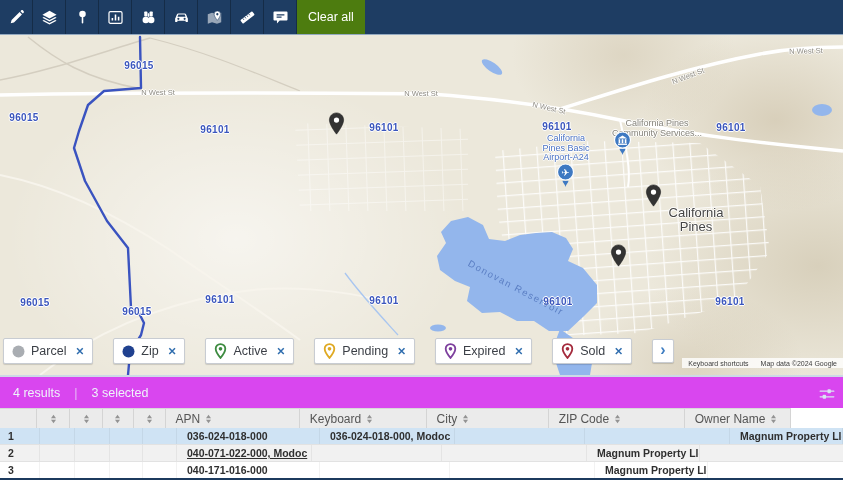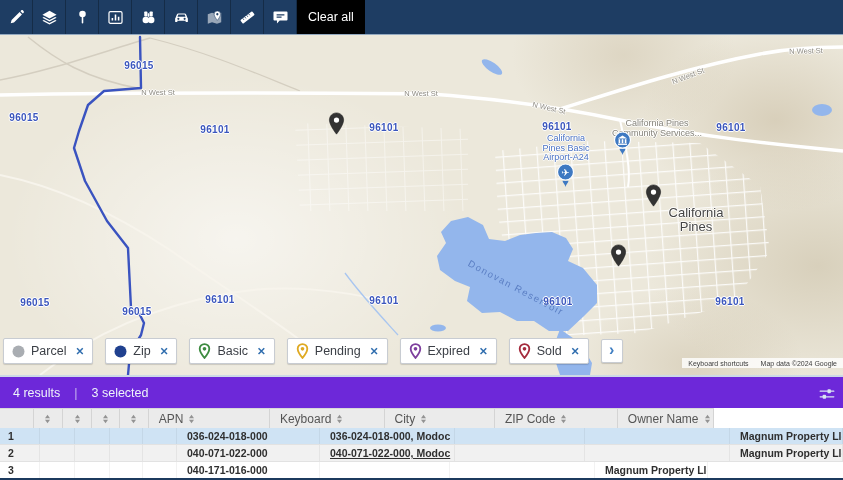--- a/index.html
+++ b/index.html
@@ -6,21 +6,21 @@
   body{width:843px;height:480px;overflow:hidden;position:relative;
        font-family:"Liberation Sans",sans-serif;background:#fff}
   #app{position:absolute;inset:0}
 
   
   #toolbar{position:absolute;left:0;top:0;width:843px;height:34px;background:#1e3d63;
            display:flex;align-items:stretch;border-bottom:1px solid #93a9c0;box-sizing:content-box}
   .tool-btn{width:33px;flex:0 0 33px;border:none;border-right:1px solid rgba(0,0,0,.28);
             background:transparent;display:flex;align-items:center;justify-content:center;padding:0;cursor:pointer}
   .tool-btn svg{width:17px;height:17px;display:block}
-  #clear-all{border:none;background:#000000;color:#fff;font-size:12.5px;padding:0 11px;
+  #clear-all{border:none;background:#4d7c0f;color:#fff;font-size:12.5px;padding:0 11px;
              font-family:inherit;cursor:pointer}
 
   
   #map{position:absolute;top:35px;left:0;width:843px;height:340px;overflow:hidden;
        background-color:#ece8db;
        background-image:
          radial-gradient(190px 130px at 92% 25%, rgba(200,187,160,.55), transparent 70%),
          radial-gradient(240px 170px at 97% 68%, rgba(196,184,156,.5), transparent 70%),
          radial-gradient(160px 110px at 82% 97%, rgba(200,187,160,.45), transparent 70%),
          radial-gradient(160px 120px at 74% 6%, rgba(200,187,160,.4), transparent 70%),
@@ -39,40 +39,40 @@
                font-size:13px;line-height:14px;white-space:nowrap;
                text-shadow:1px 0 0 rgba(255,255,255,.85),-1px 0 0 rgba(255,255,255,.85),0 1px 0 rgba(255,255,255,.85),0 -1px 0 rgba(255,255,255,.85)}
   .water-label{position:absolute;color:#5b7fc4;font-size:9.5px;letter-spacing:1.5px;white-space:nowrap;
                transform-origin:left center}
   .map-marker{position:absolute;width:17px;height:23px;cursor:pointer}
   .poi-pin{position:absolute;width:19px;height:25px}
   #attrib{position:absolute;right:0;bottom:7px;display:flex;font-size:7px;color:#3c3c3c}
   .attrib-box{background:rgba(255,255,255,.8);padding:1.5px 6px;white-space:nowrap}
 
   
-  #chips{position:absolute;left:3px;top:303px;display:flex;gap:12px;align-items:center}
+  #chips{position:absolute;left:3px;top:303px;display:flex;gap:20px;align-items:center}
   .chip{height:24px;background:#fff;border:1px solid #c8ccd2;border-radius:2px;display:flex;
         align-items:center;padding:0 8px;box-shadow:0 1px 1px rgba(0,0,0,.15);cursor:pointer}
   .chip-icon{display:flex;margin-right:6px}
   .chip-label{font-size:12.5px;color:#3b3f46;white-space:nowrap}
   .chip-close{margin-left:9px;font-size:10.5px;color:#2f6dae;font-weight:bold;cursor:pointer;line-height:1}
   .chip-more{width:22px;height:24px;background:#fff;border:1px solid #c8ccd2;border-radius:2px;
              color:#3f7ec2;font-size:16px;font-weight:bold;display:flex;align-items:center;
              justify-content:center;box-sizing:border-box;padding-bottom:3px;cursor:pointer;
              box-shadow:0 1px 1px rgba(0,0,0,.15)}
 
   
   #sep{position:absolute;top:375px;left:0;width:843px;height:2px;background:#cdd9e6}
-  #results-bar{position:absolute;top:377px;left:0;width:843px;height:31px;background:#6d28d9;
+  #results-bar{position:absolute;top:377px;left:0;width:843px;height:31px;background:#d946ef;
                color:#eef4fa;font-size:12.5px;display:flex;align-items:center;padding-left:13px;box-sizing:border-box}
   .rb-divider{margin:0 14px;opacity:.65}
   #settings-btn{position:absolute;right:6px;top:8px;background:transparent;border:none;cursor:pointer;padding:2px}
 
   
-  #thead{position:absolute;top:408px;left:0;width:714px;height:20px;background:#ebebeb;display:flex;
+  #thead{position:absolute;top:408px;left:0;width:791px;height:20px;background:#ebebeb;display:flex;
          border-top:1px solid #d8d8d8;box-sizing:border-box}
   .th{display:flex;align-items:center;font-size:12px;color:#555;border-right:1px solid #d4d4d4;
       box-sizing:border-box;padding-left:10px;gap:5px;cursor:pointer;overflow:hidden;white-space:nowrap}
   .th.icon-only{justify-content:center;padding-left:0}
   .sort-glyph{display:flex}
   #tbody{position:absolute;top:428px;left:0;width:843px}
   .tr{display:flex;height:17px;border-bottom:1px solid #e2e2e2;box-sizing:border-box;background:#fff;cursor:pointer}
   .tr.shaded{background:#f1f1f1}
   .tr.selected{background:#cfe3f4}
   .td{font-size:10.5px;font-weight:bold;color:#2f2f2f;display:flex;align-items:center;padding-left:10px;
@@ -296,21 +296,21 @@
           <span class="chip-label">Zip</span>
           <span class="chip-close">✕</span>
         </div>
         <div class="chip">
           <span class="chip-icon">
             <svg width="13" height="16" viewBox="0 0 24 30">
               <path d="M12 2C6.9 2 3 6 3 11c0 6.5 9 17 9 17s9-10.5 9-17c0-5-3.9-9-9-9z" fill="#fff" stroke="#3d8b40" stroke-width="3.4"></path>
               <circle cx="12" cy="11" r="3.4" fill="#3d8b40"></circle>
             </svg>
           </span>
-          <span class="chip-label">Basic</span>
+          <span class="chip-label">Active</span>
           <span class="chip-close">✕</span>
         </div>
         <div class="chip">
           <span class="chip-icon">
             <svg width="13" height="16" viewBox="0 0 24 30">
               <path d="M12 2C6.9 2 3 6 3 11c0 6.5 9 17 9 17s9-10.5 9-17c0-5-3.9-9-9-9z" fill="#fff" stroke="#dfa922" stroke-width="3.4"></path>
               <circle cx="12" cy="11" r="3.4" fill="#dfa922"></circle>
             </svg>
           </span>
           <span class="chip-label">Pending</span>
@@ -455,21 +455,20 @@
           <div class="td" style="width: 130px;"></div>
           <div class="td" style="width: 145px;"></div>
           <div class="td" style="width: 113px;">Magnum Property Llc</div>
         </div>
         <div class="tr shaded">
           <div class="td" style="width: 40px;">2</div>
           <div class="td" style="width: 35px;"></div>
           <div class="td" style="width: 35px;"></div>
           <div class="td" style="width: 33px;"></div>
           <div class="td" style="width: 34px;"></div>
-          <div class="td" style="width: 143px;">040-071-022-000</div>
           <div class="td" style="width: 135px; text-decoration: underline;">040-071-022-000, Modoc</div>
           <div class="td" style="width: 130px;"></div>
           <div class="td" style="width: 145px;"></div>
           <div class="td" style="width: 113px;">Magnum Property Llc</div>
         </div>
         <div class="tr">
           <div class="td" style="width: 40px;">3</div>
           <div class="td" style="width: 35px;"></div>
           <div class="td" style="width: 35px;"></div>
           <div class="td" style="width: 33px;"></div>

